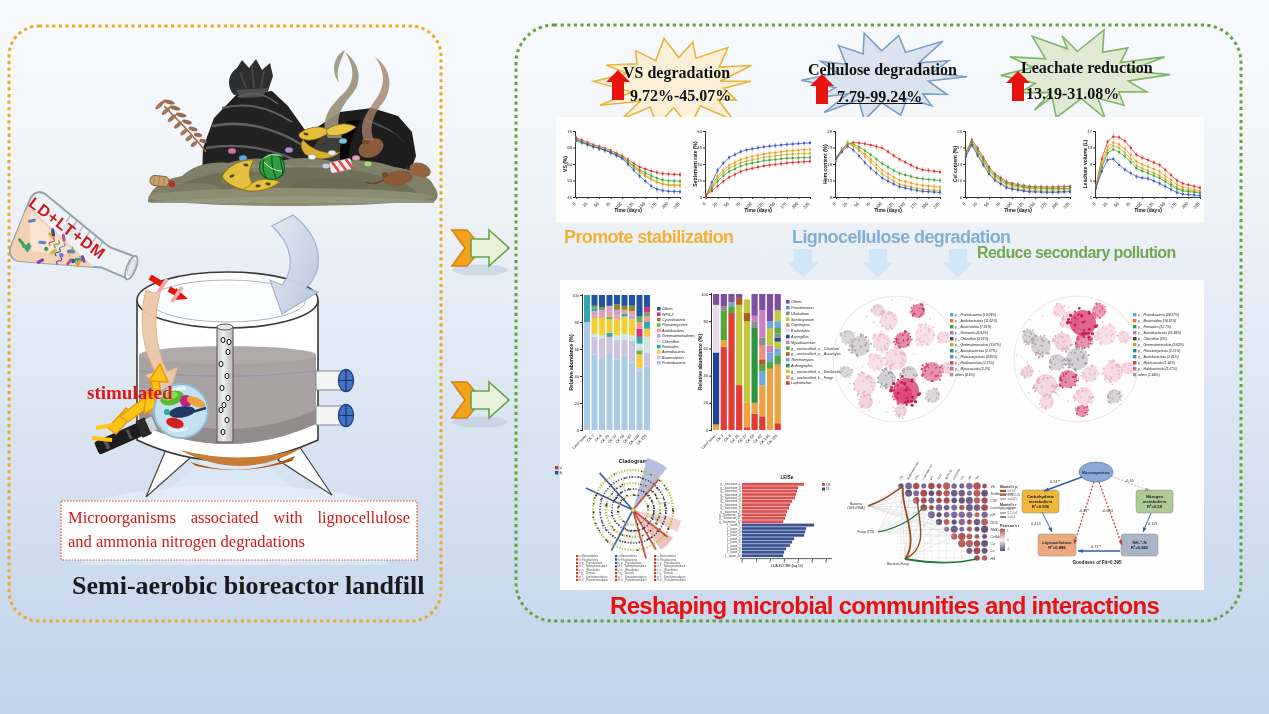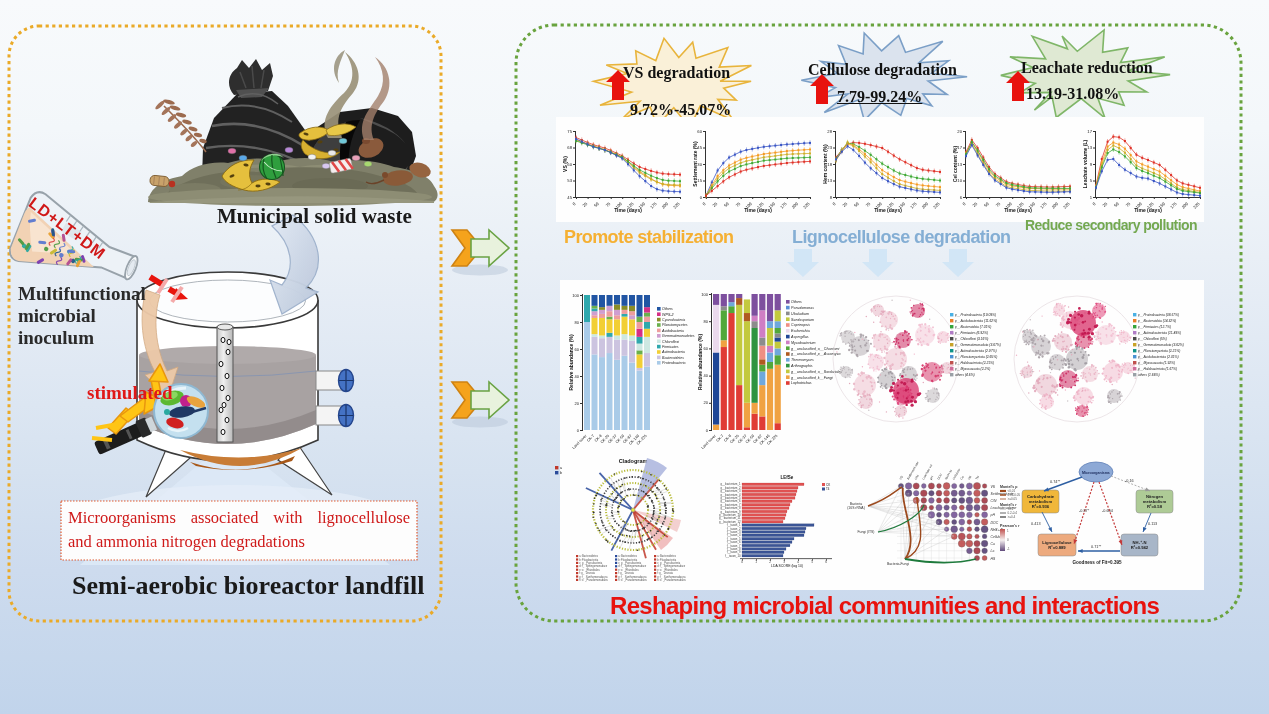--- a/index.html
+++ b/index.html
@@ -2455,31 +2455,29 @@
 <text x="1031" y="525" font-size="3.8" fill="#333">0.413</text>
 <line x1="1151" y1="513" x2="1143" y2="532" stroke="#2e5fa3" stroke-width="0.9"></line>
 <polygon points="1143,532 1143.0,527.0 1146.6,528.5" fill="#2e5fa3"></polygon>
 <text x="1148" y="525" font-size="3.8" fill="#333">0.113</text>
 <line x1="1120" y1="551" x2="1078" y2="551" stroke="#2e5fa3" stroke-width="1.4"></line>
 <polygon points="1078,551 1082.6,549.1 1082.6,552.9" fill="#2e5fa3"></polygon>
 <text x="1091" y="548" font-size="3.8" fill="#333">0.71**</text>
 <text x="1097" y="564" font-size="4.6" font-weight="bold" text-anchor="middle" fill="#222">Goodness of Fit=0.395</text>
 </svg>
 
-<div class="t serif" style="left:217px;top:204px;font-size:21px;font-weight:bold;color:#1a1a1a;">Municipal solid waste</div>
-<div class="t serif" style="left:18px;top:283px;font-size:19px;font-weight:bold;color:#2a2a2a;line-height:22px;">Multifunctional<br>microbial<br>inoculum</div>
 <div class="t" style="left:36px;top:194px;font-size:16px;font-weight:bold;color:#d01818;transform:rotate(37deg);transform-origin:0 0;letter-spacing:1px;">LD+LT+DM</div>
 <div class="t serif" style="left:87px;top:382px;font-size:19px;font-weight:bold;color:#e01818;">stimulated</div>
 <div class="t serif" style="left:68px;top:506px;width:342px;font-size:16.5px;color:#cf1a1a;line-height:24px;text-align:justify;white-space:normal;">Microorganisms&nbsp; associated&nbsp; with&nbsp; lignocellulose and ammonia nitrogen degradations</div>
 <div class="t serif" style="left:72px;top:571px;font-size:26px;font-weight:bold;color:#1a1a1a;">Semi-aerobic bioreactor landfill</div>
 
 <div class="t serif" style="left:623px;top:64px;font-size:16px;font-weight:bold;color:#111;">VS degradation</div>
-<div class="t serif" style="left:630px;top:87px;font-size:16px;font-weight:bold;color:#111;margin-top:14px;">9.72%-45.07%</div>
+<div class="t serif" style="left:630px;top:87px;font-size:16px;font-weight:bold;color:#111;">9.72%-45.07%</div>
 <div class="t serif" style="left:808px;top:61px;font-size:16px;font-weight:bold;color:#111;text-align:right;">Cellulose degradation</div>
 <div class="t serif" style="left:837px;top:88px;font-size:16px;font-weight:bold;color:#111;text-decoration:underline;">7.79-99.24%</div>
 <div class="t serif" style="left:1021px;top:59px;font-size:16px;font-weight:bold;color:#111;">Leachate reduction</div>
 <div class="t serif" style="left:1026px;top:85px;font-size:16px;font-weight:bold;color:#111;">13.19-31.08%</div>
 
 <div class="t" style="left:564px;top:227px;font-size:18px;font-weight:bold;color:#f5b033;letter-spacing:-0.6px;">Promote stabilization</div>
 <div class="t" style="left:748px;top:227px;font-size:18px;font-weight:bold;color:#84aed4;letter-spacing:-0.6px;margin-left:44px;">Lignocellulose degradation</div>
-<div class="t" style="left:977px;top:217px;font-size:14px;font-weight:bold;color:#74a850;letter-spacing:-0.6px;margin-left:48px;">Reduce secondary pollution</div>
+<div class="t" style="left:977px;top:244px;font-size:16px;font-weight:bold;color:#74a850;letter-spacing:-0.6px;">Reduce secondary pollution</div>
 
 <div class="t" style="left:610px;top:592px;font-size:24px;font-weight:bold;color:#e8120e;letter-spacing:-0.7px;">Reshaping microbial communities and interactions</div>
 </div>
 </body></html>

